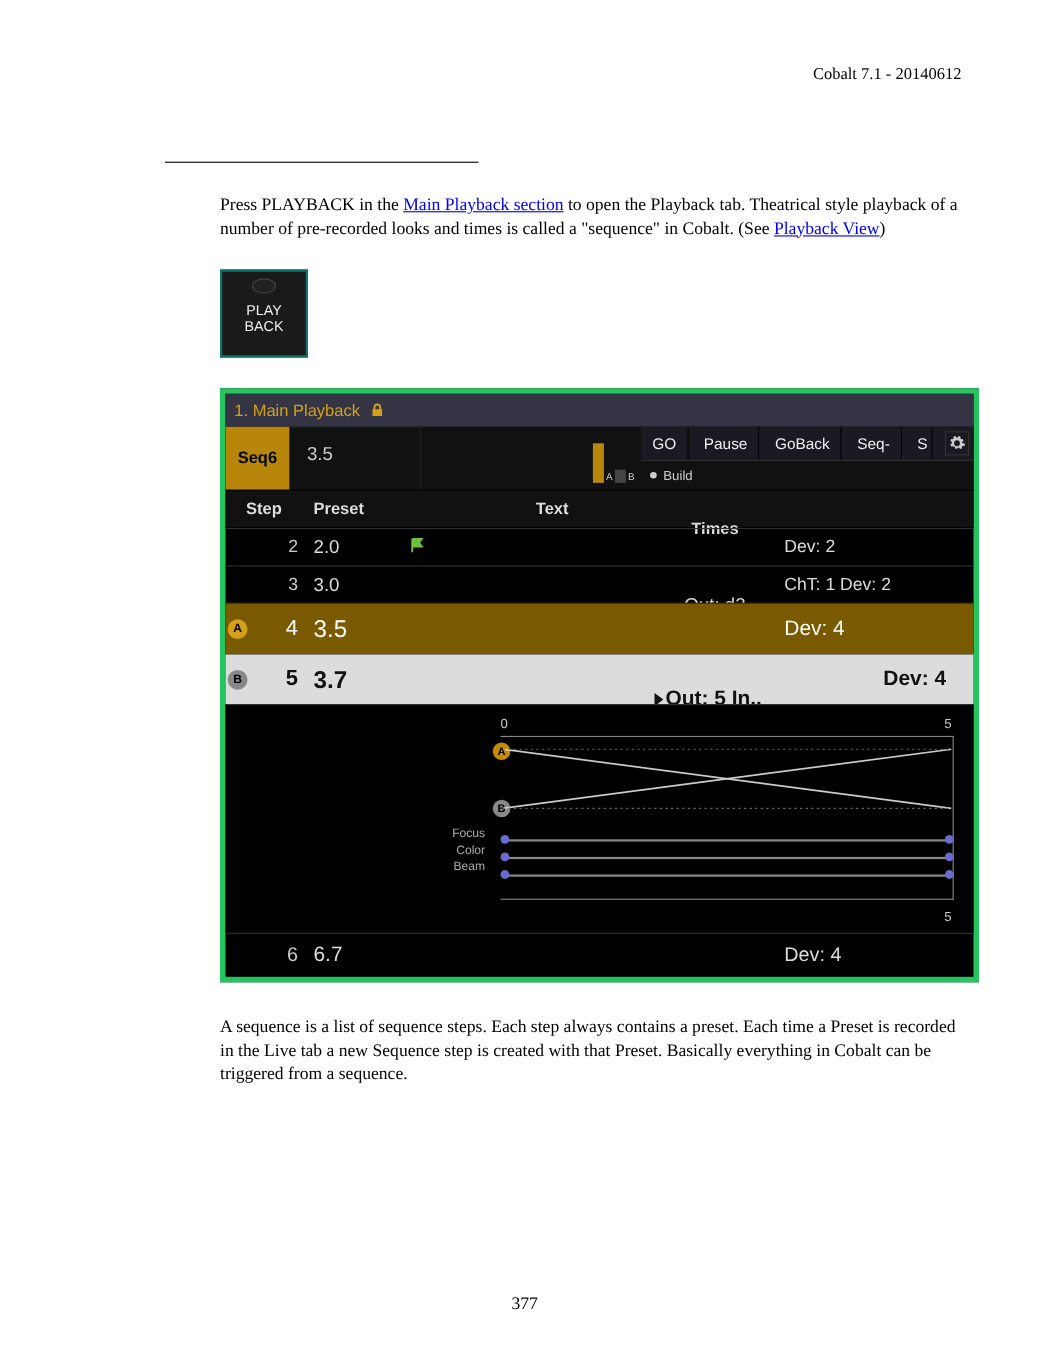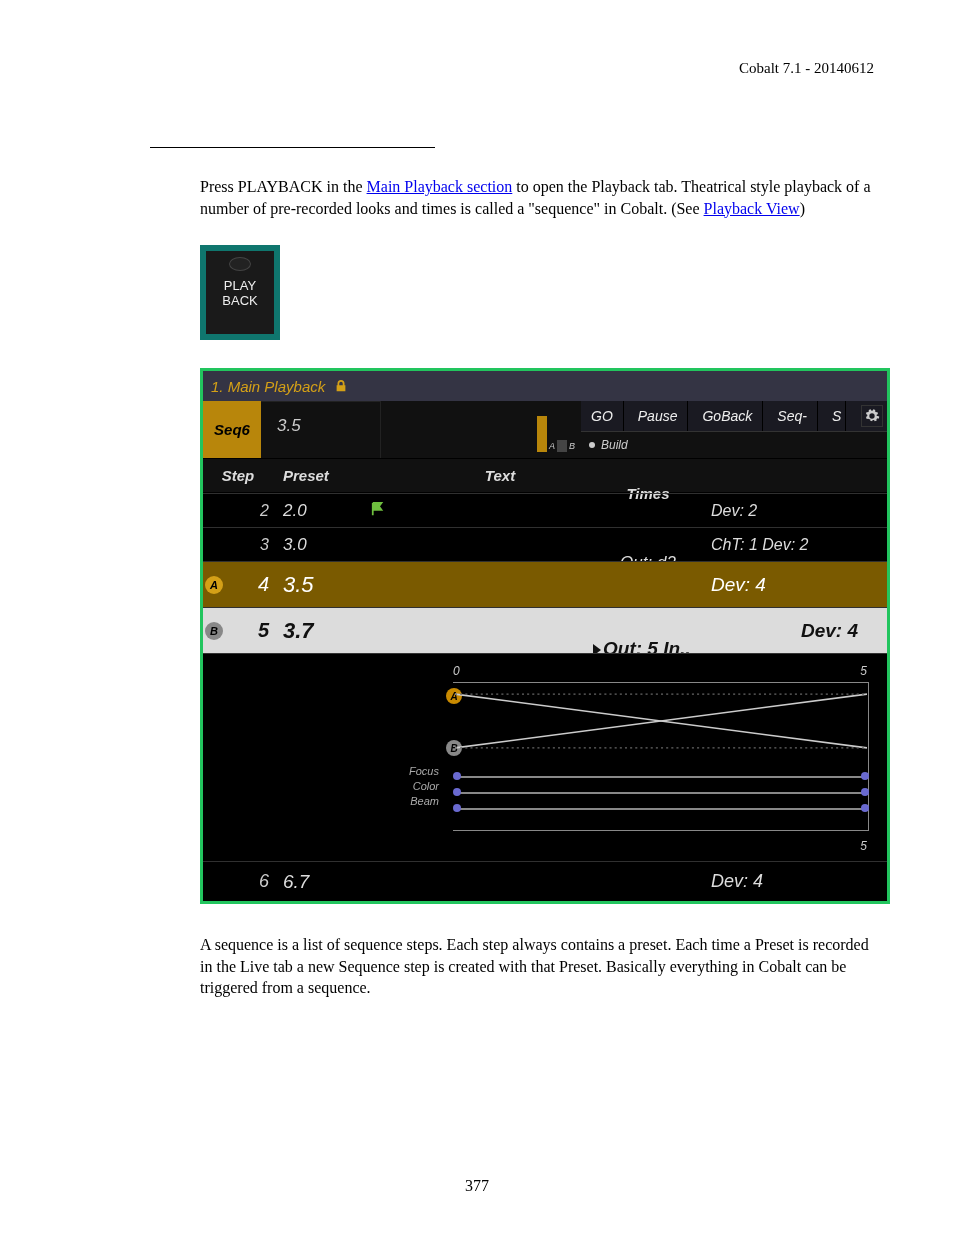--- a/index.html
+++ b/index.html
@@ -31,23 +31,23 @@
   .para {
     font-size: 16px;
     line-height: 1.35;
     margin-bottom: 26px;
   }
   .link { color: #0000EE; text-decoration: underline; cursor: pointer; }
 
   
   .playback-btn {
     width: 80px;
-    height: 95px;
+    height: 80px;
     background: #1a1a1a;
-    border: 6px solid #0f766e;
+    border: 2px solid #0f766e;
     display: flex;
     flex-direction: column;
     align-items: center;
     justify-content: flex-start;
     padding-top: 6px;
     margin-bottom: 28px;
   }
   .playback-btn .led {
     width: 22px; height: 14px;
     border: 1px solid #444;
@@ -59,26 +59,25 @@
     color: #eee;
     font-family: Arial, sans-serif;
     font-size: 13px;
     text-align: center;
     line-height: 1.15;
   }
 
   
   .shot {
     width: 690px;
-    border: 3px solid #22c55e;
+    border: 5px solid #22c55e;
     background: #000;
     font-family: "Segoe UI", Arial, sans-serif;
     position: relative;
     margin-bottom: 30px;
-    font-style: italic;
   }
   .shot .titlebar {
     height: 30px;
     background: #343444;
     display: flex;
     align-items: center;
     padding-left: 8px;
     gap: 8px;
   }
   .shot .titlebar .title {

